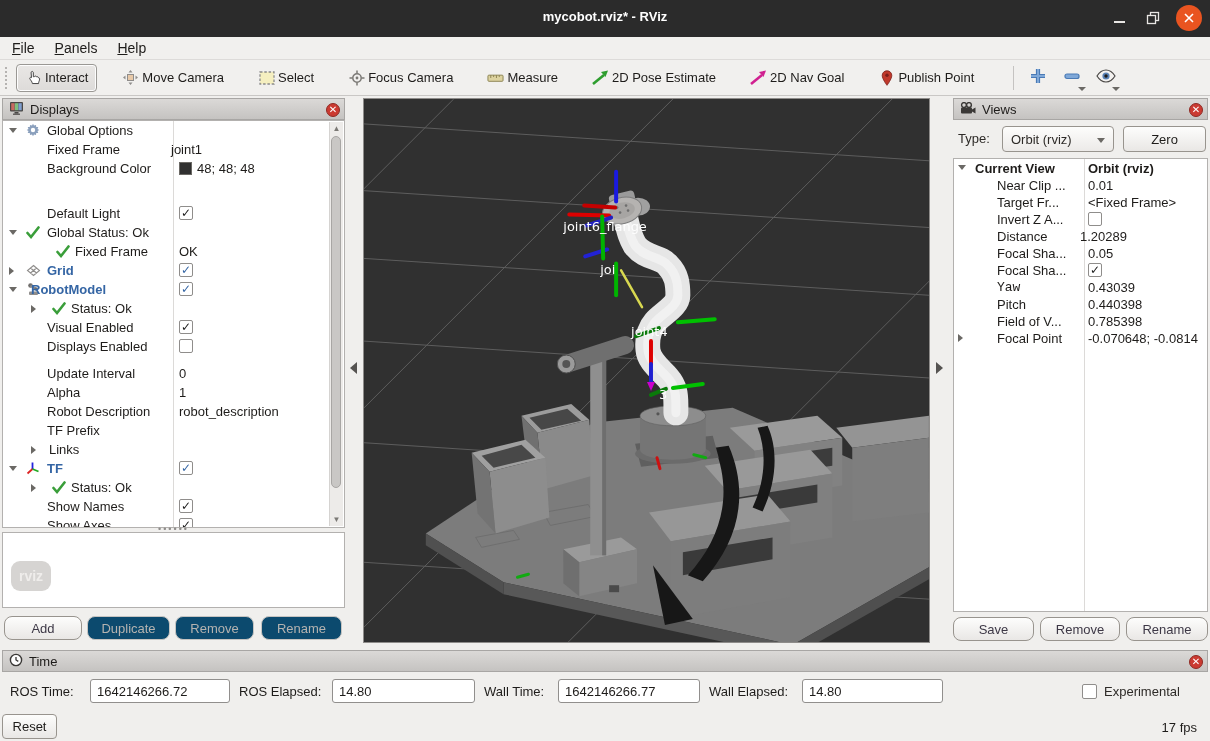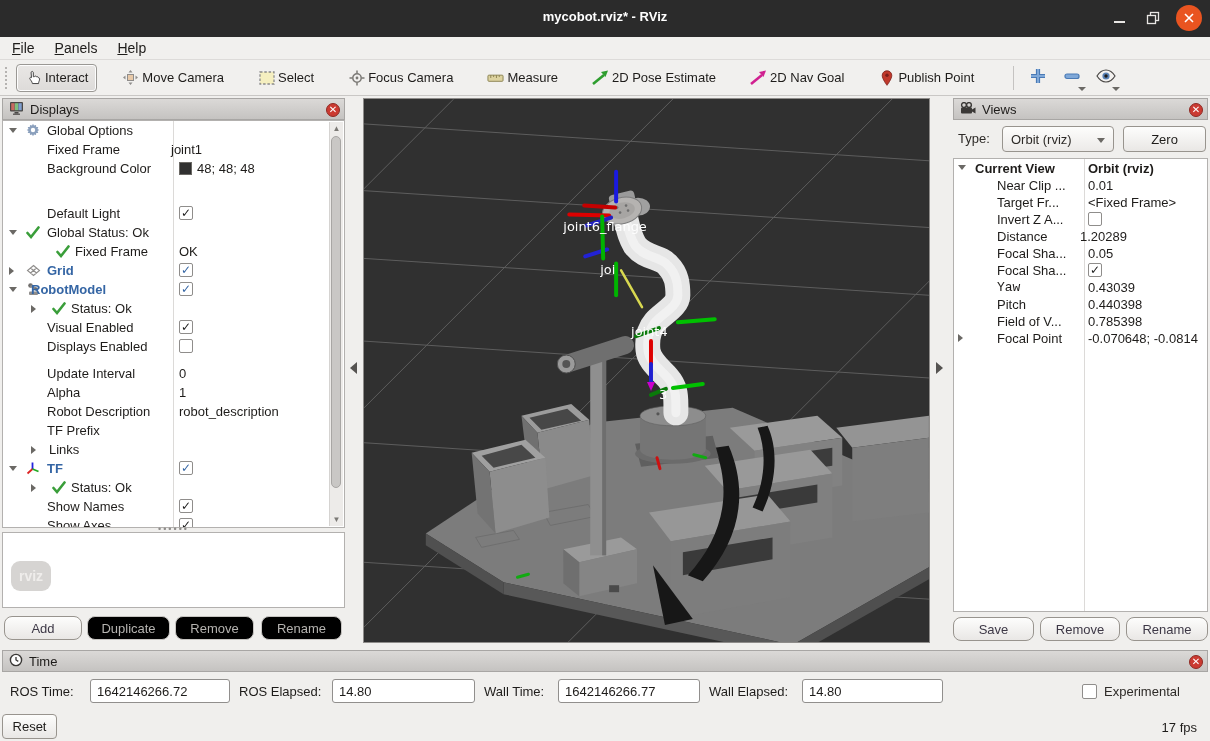--- a/index.html
+++ b/index.html
@@ -55,21 +55,21 @@
   
   #displays-panel { left:2px; top:98px; width:343px; height:545px; }
   #displays-tree { left:0; top:22px; width:343px; height:408px; }
   #displays-scroll { position:absolute; right:1px; top:1px; bottom:1px; width:14px; background:#edebe9; border-left:1px solid #d5d3d1; }
   #displays-scroll .sarrow { position:absolute; left:0; right:0; text-align:center; font-size:8px; color:#7b7975; }
   #displays-scroll .thumb { position:absolute; left:1px; width:10px; top:14px; height:352px; background:#c9c7c5; border:1px solid #a8a6a4; border-radius:5px; }
   #displays-splitter { position:absolute; left:0; top:430px; width:343px; height:4px; text-align:center; font-size:9px; letter-spacing:2px; color:#8f8d8b; line-height:3px; }
   #displays-help { position:absolute; left:0; top:434px; width:343px; height:76px; background:#fff; border:1px solid #b3b1af; }
   #rviz-watermark { position:absolute; left:8px; top:28px; width:40px; height:30px; background:#d6d4d2; border-radius:9px; color:#efedeb; font-size:14px; font-weight:bold; display:flex; align-items:center; justify-content:center; }
   .btnrow .btn { position:absolute; height:24px; border:1px solid #98948e; border-radius:8px; background:linear-gradient(#fdfdfc,#e9e7e5); font-size:13px; color:#3d3846; display:flex; align-items:center; justify-content:center; }
-  .btnrow .btn.disabled { color:#b5b3b0; background:#000000; border-color:#c6c4c1; }
+  .btnrow .btn.disabled { color:#b5b3b0; background:#0c4a6e; border-color:#c6c4c1; }
 
   
   #viewport { position:absolute; left:363px; top:98px; width:567px; height:545px; border:1px solid #8e8c8a; background:#303030; }
   #viewport svg { display:block; }
   .edge-arrow { position:absolute; width:0; height:0; top:362px; }
   #edge-left { left:350px; border-top:6px solid transparent; border-bottom:6px solid transparent; border-right:7px solid #555351; }
   #edge-right { left:936px; border-top:6px solid transparent; border-bottom:6px solid transparent; border-left:7px solid #555351; }
 
   
   #views-panel { left:953px; top:98px; width:255px; height:545px; }

